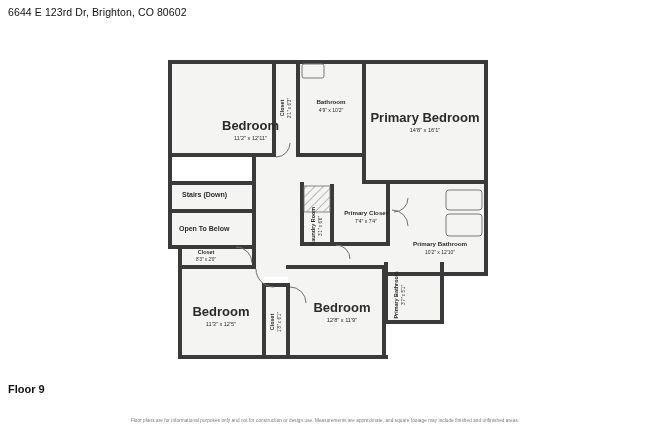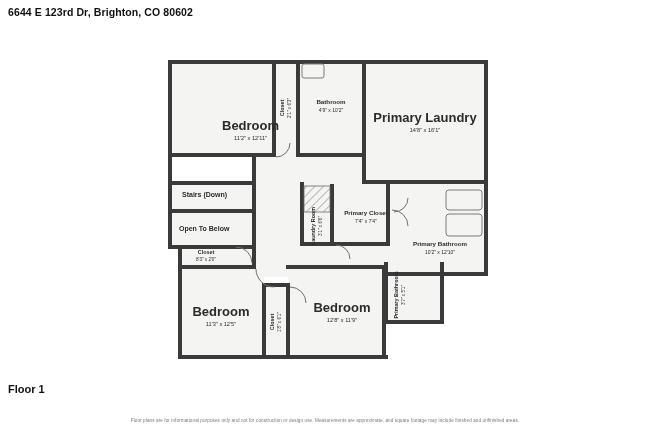--- a/index.html
+++ b/index.html
@@ -13,21 +13,21 @@
     font-family: "Liberation Sans", sans-serif;
     color: #1a1a1a;
     overflow: hidden;
     position: relative;
   }
   #address {
     position: absolute;
     left: 8px;
     top: 6px;
     font-size: 10.5px;
-    font-weight: bold;
+    font-weight: normal;
     letter-spacing: 0.1px;
     color: #111;
   }
   #floor-label {
     position: absolute;
     left: 8px;
     top: 383px;
     font-size: 11px;
     font-weight: bold;
     color: #111;
@@ -211,21 +211,21 @@
   <span class="name">Closet</span>
   <span class="dim">2'1" x 6'3"</span>
 </div>
 
 <div class="room-label small" style="left:331px; top:105px; transform:translate(-50%,-50%);">
   <span class="name">Bathroom</span>
   <span class="dim">4'9" x 10'2"</span>
 </div>
 
 <div class="room-label" style="left:425px; top:122px; transform:translate(-50%,-50%);">
-  <span class="name">Primary Laundry</span>
+  <span class="name">Primary Bedroom</span>
   <span class="dim">14'8" x 16'1"</span>
 </div>
 
 <div class="room-label small" style="left:366px; top:216px; transform:translate(-50%,-50%);">
   <span class="name">Primary Closet</span>
   <span class="dim">7'4" x 7'4"</span>
 </div>
 
 <div class="room-label tiny rot90" style="left:317px; top:226px; position:absolute;">
   <span class="name">Laundry Room</span>
@@ -258,14 +258,14 @@
 </div>
 
 <div class="room-label" style="left:342px; top:312px; transform:translate(-50%,-50%);">
   <span class="name">Bedroom</span>
   <span class="dim">12'8" x 11'9"</span>
 </div>
 
 <div class="feature-label" style="left:182px; top:191px;">Stairs (Down)</div>
 <div class="feature-label" style="left:179px; top:225px;">Open To Below</div>
 
-<div id="floor-label">Floor 1</div>
+<div id="floor-label">Floor 9</div>
 <div id="disclaimer">Floor plans are for informational purposes only and not for construction or design use. Measurements are approximate, and square footage may include finished and unfinished areas.</div>
 
 </body></html>

